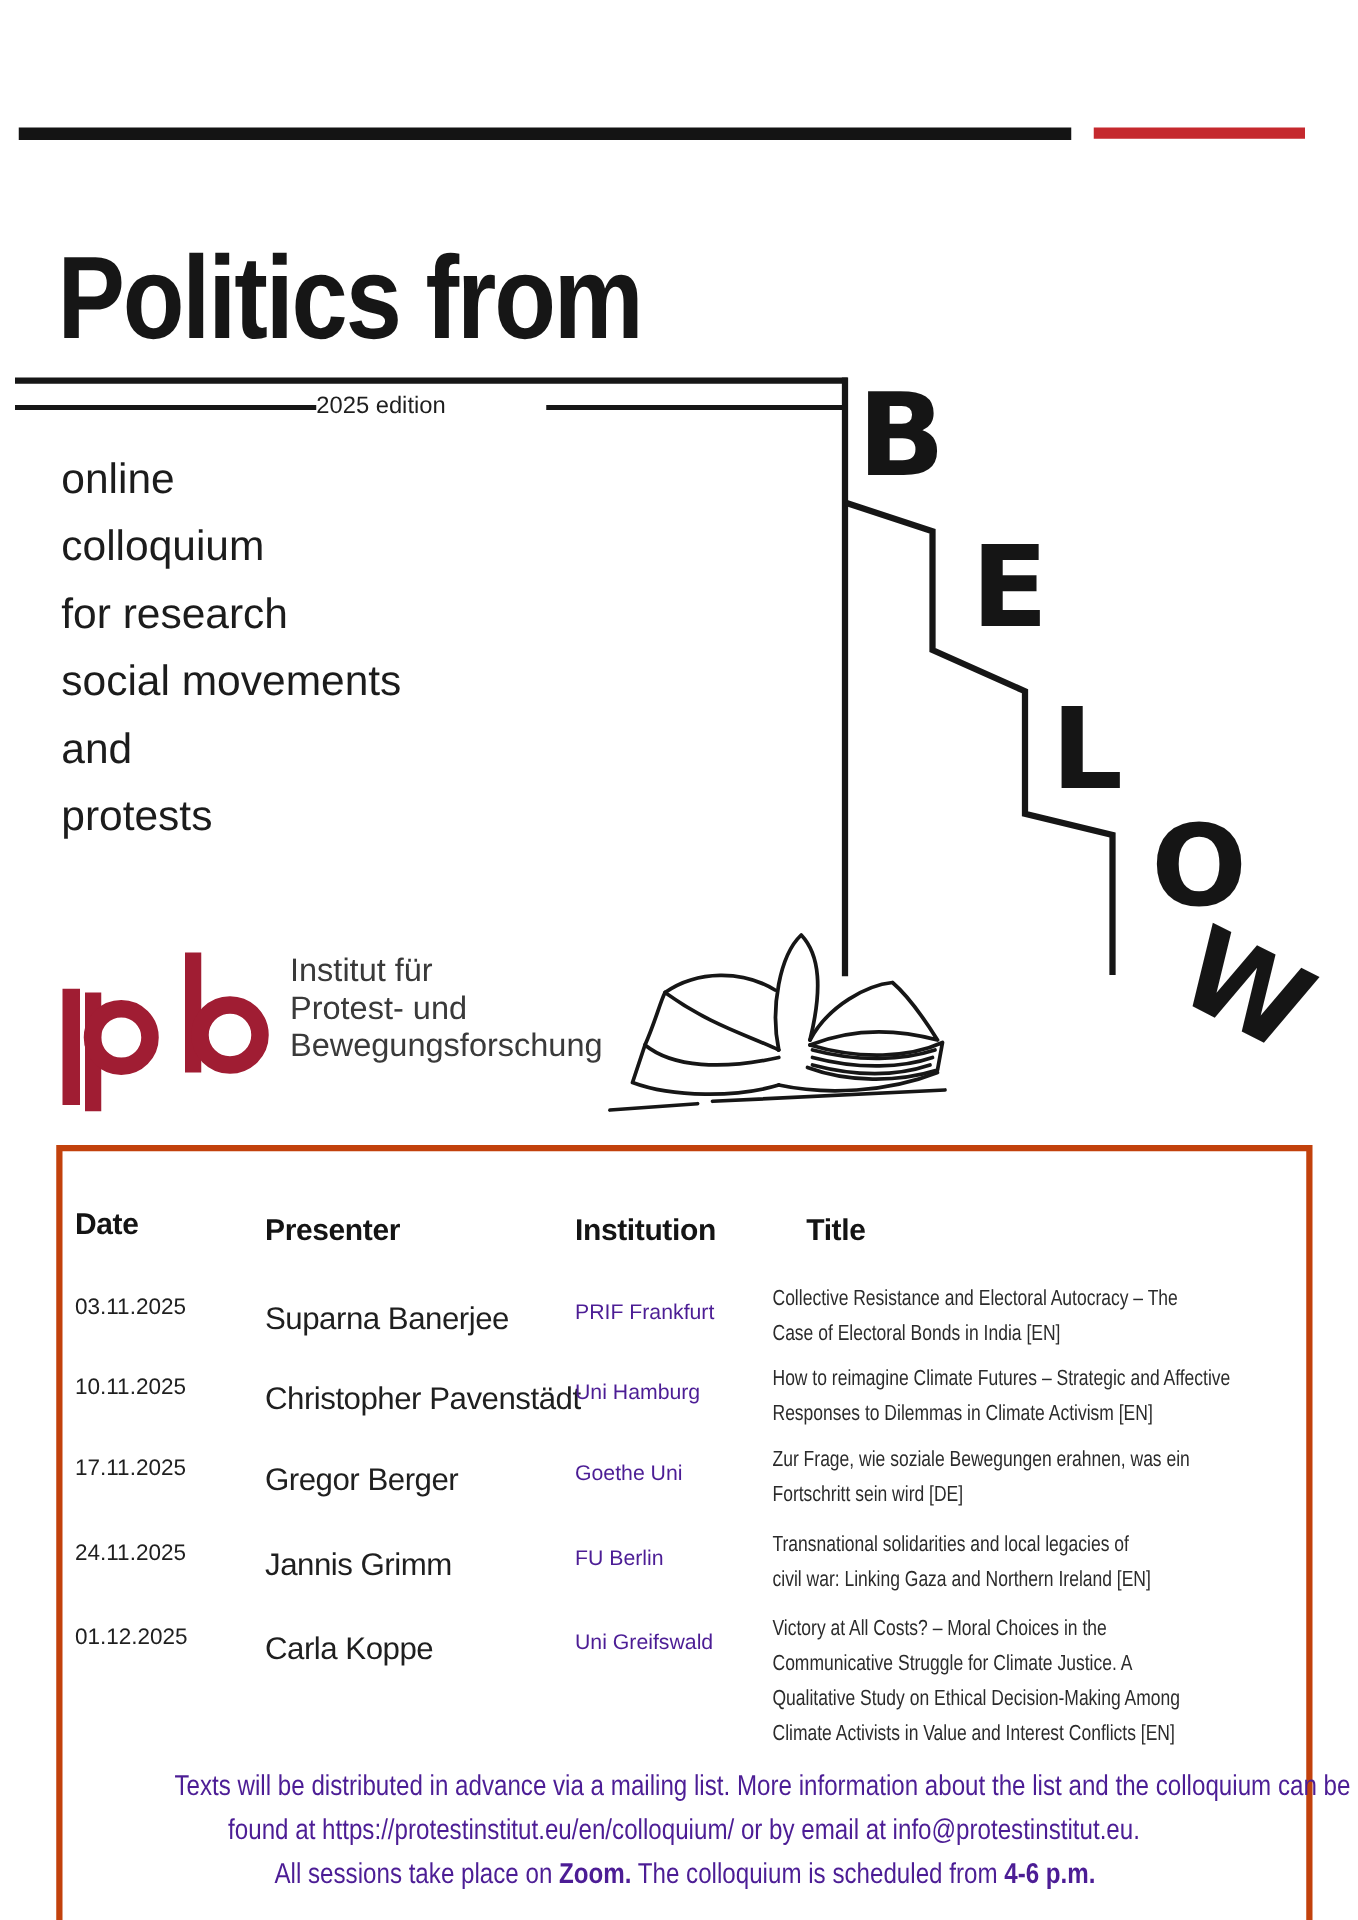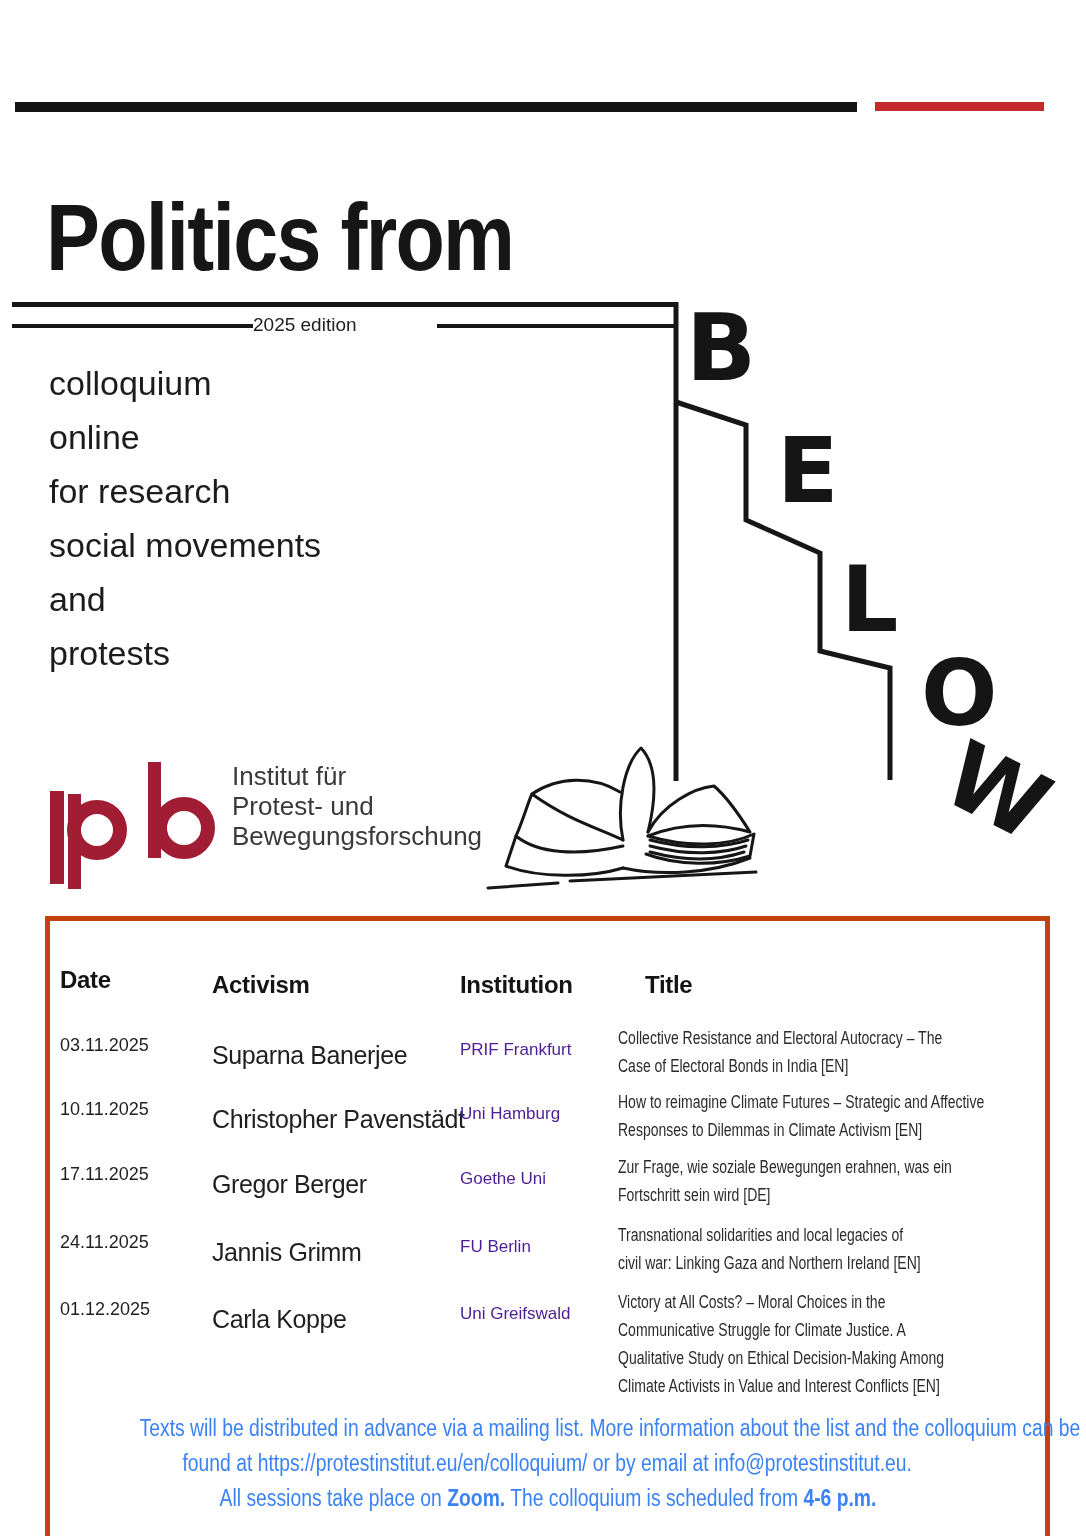--- a/index.html
+++ b/index.html
@@ -31,21 +31,21 @@
   .c-date{left:10px;top:0;font-size:18px;color:#1f1f1f;}
   .c-pres{left:162px;top:6px;font-size:25px;letter-spacing:-.4px;color:#1f1f1f;}
   .c-inst{left:410px;top:5px;font-size:17px;color:#4c1d95;}
   .c-title{left:568px;top:-11px;font-size:17.5px;line-height:28px;width:560px;
            white-space:pre-line;color:#2b2b2b;transform:scaleX(.8);transform-origin:left top;}
   .h-date{left:10px;top:45px;}
   .h-pres{left:162px;top:50px;}
   .h-inst{left:410px;top:50px;}
   .h-title{left:595px;top:50px;}
   .foot{position:absolute;left:0;top:490px;width:100%;text-align:center;
-        font-size:23px;line-height:35px;color:#3b82f6;}
+        font-size:23px;line-height:35px;color:#4c1d95;}
   .foot-line{white-space:nowrap;}
   .squeeze{display:inline-block;transform:scaleX(.84);transform-origin:center top;}
   .b{font-weight:bold;}
 </style>
 </head>
 <body>
 
 <div class="poster">
 
   <div class="bar bar-black"></div>
@@ -79,22 +79,22 @@
     </g>
   </svg>
 
   <div class="below-letter" style="left:686px;top:269px;font-size:92px;">B</div>
   <div class="below-letter" style="left:777px;top:392px;">E</div>
   <div class="below-letter" style="left:841px;top:521px;">L</div>
   <div class="below-letter" style="left:921px;top:615px;">O</div>
   <div class="below-letter lw" style="left:946px;top:712px;font-size:92px;">W</div>
 
   <div class="tagline">
+    <div>online</div>
     <div>colloquium</div>
-    <div>online</div>
     <div>for research</div>
     <div>social movements</div>
     <div>and</div>
     <div>protests</div>
   </div>
 
   <svg class="art" style="left:44px;top:726px;" width="225" height="135" viewBox="0 0 225 135">
     <g fill="#a01d33" stroke="none">
       <rect x="6" y="31" width="14" height="93"></rect>
       <rect x="24" y="34" width="13" height="95"></rect>
@@ -107,21 +107,21 @@
   </svg>
 
   <div class="institute">
     <div>Institut für</div>
     <div>Protest- und</div>
     <div>Bewegungsforschung</div>
   </div>
 
   <div class="box">
     <div class="cell hdr h-date">Date</div>
-    <div class="cell hdr h-pres">Activism</div>
+    <div class="cell hdr h-pres">Presenter</div>
     <div class="cell hdr h-inst">Institution</div>
     <div class="cell hdr h-title">Title</div>
 
     <div class="row" style="top:114px;">
       <div class="cell c-date">03.11.2025</div>
       <div class="cell c-pres">Suparna Banerjee</div>
       <div class="cell c-inst">PRIF Frankfurt</div>
       <div class="cell c-title">Collective Resistance and Electoral Autocracy – The
 Case of Electoral Bonds in India [EN]</div>
     </div>

